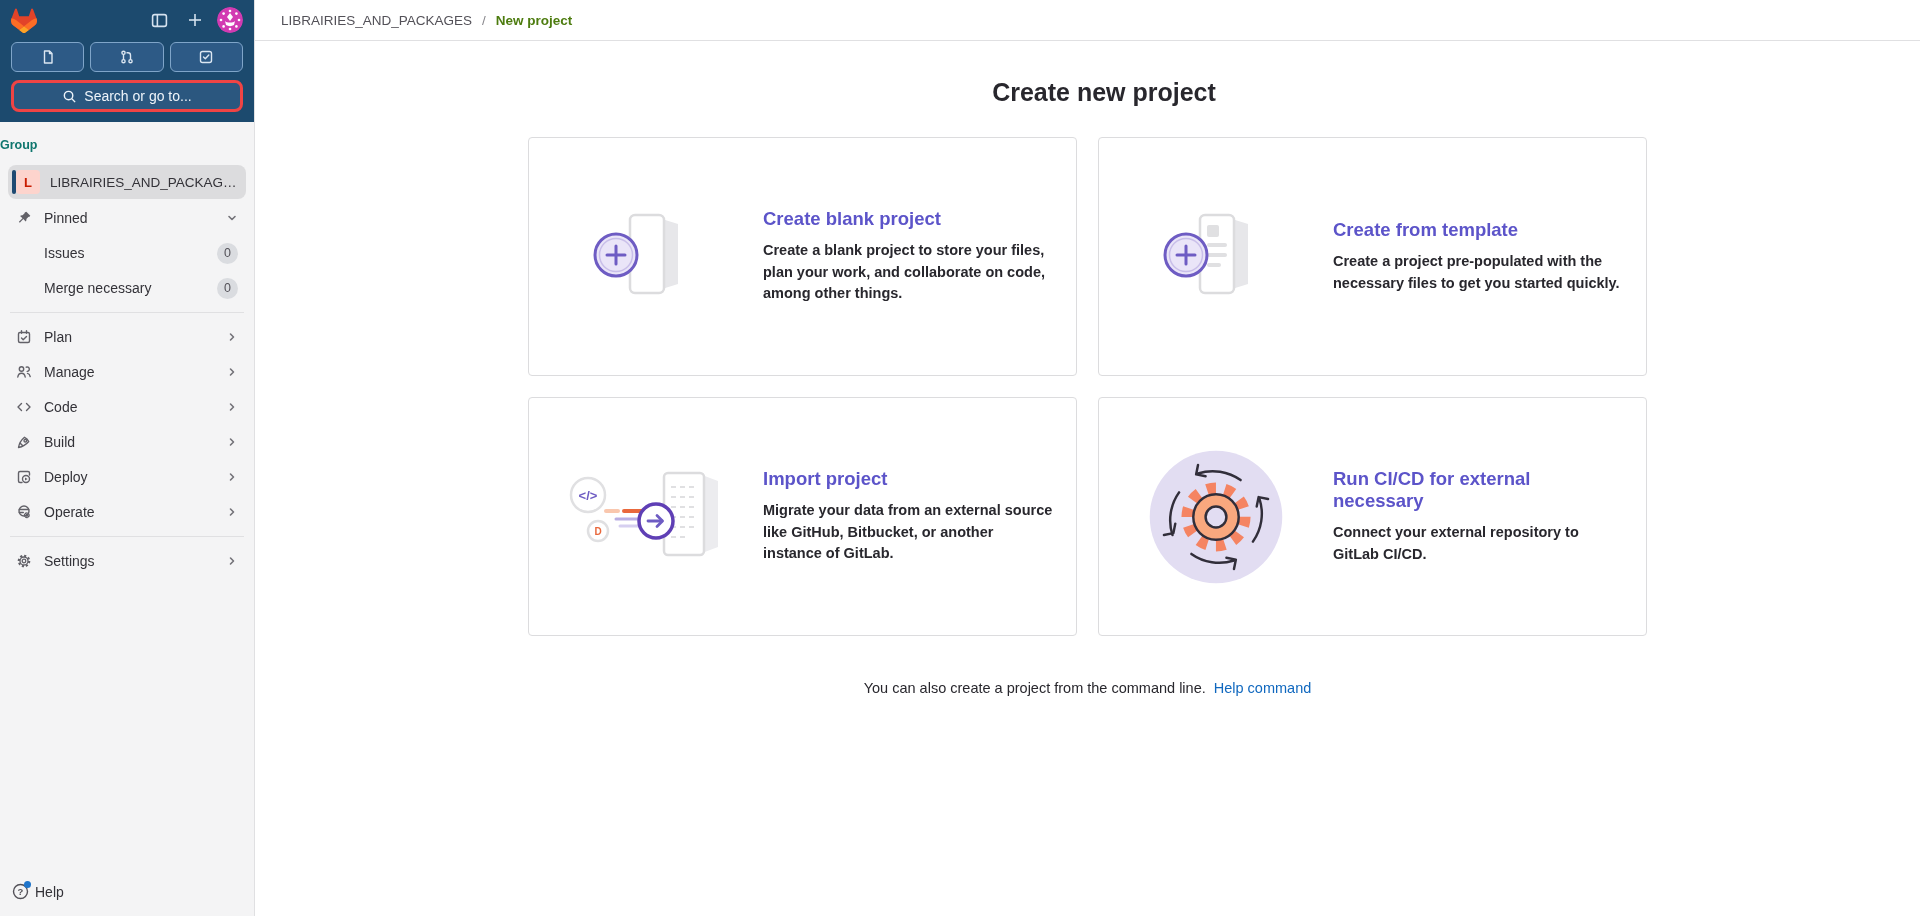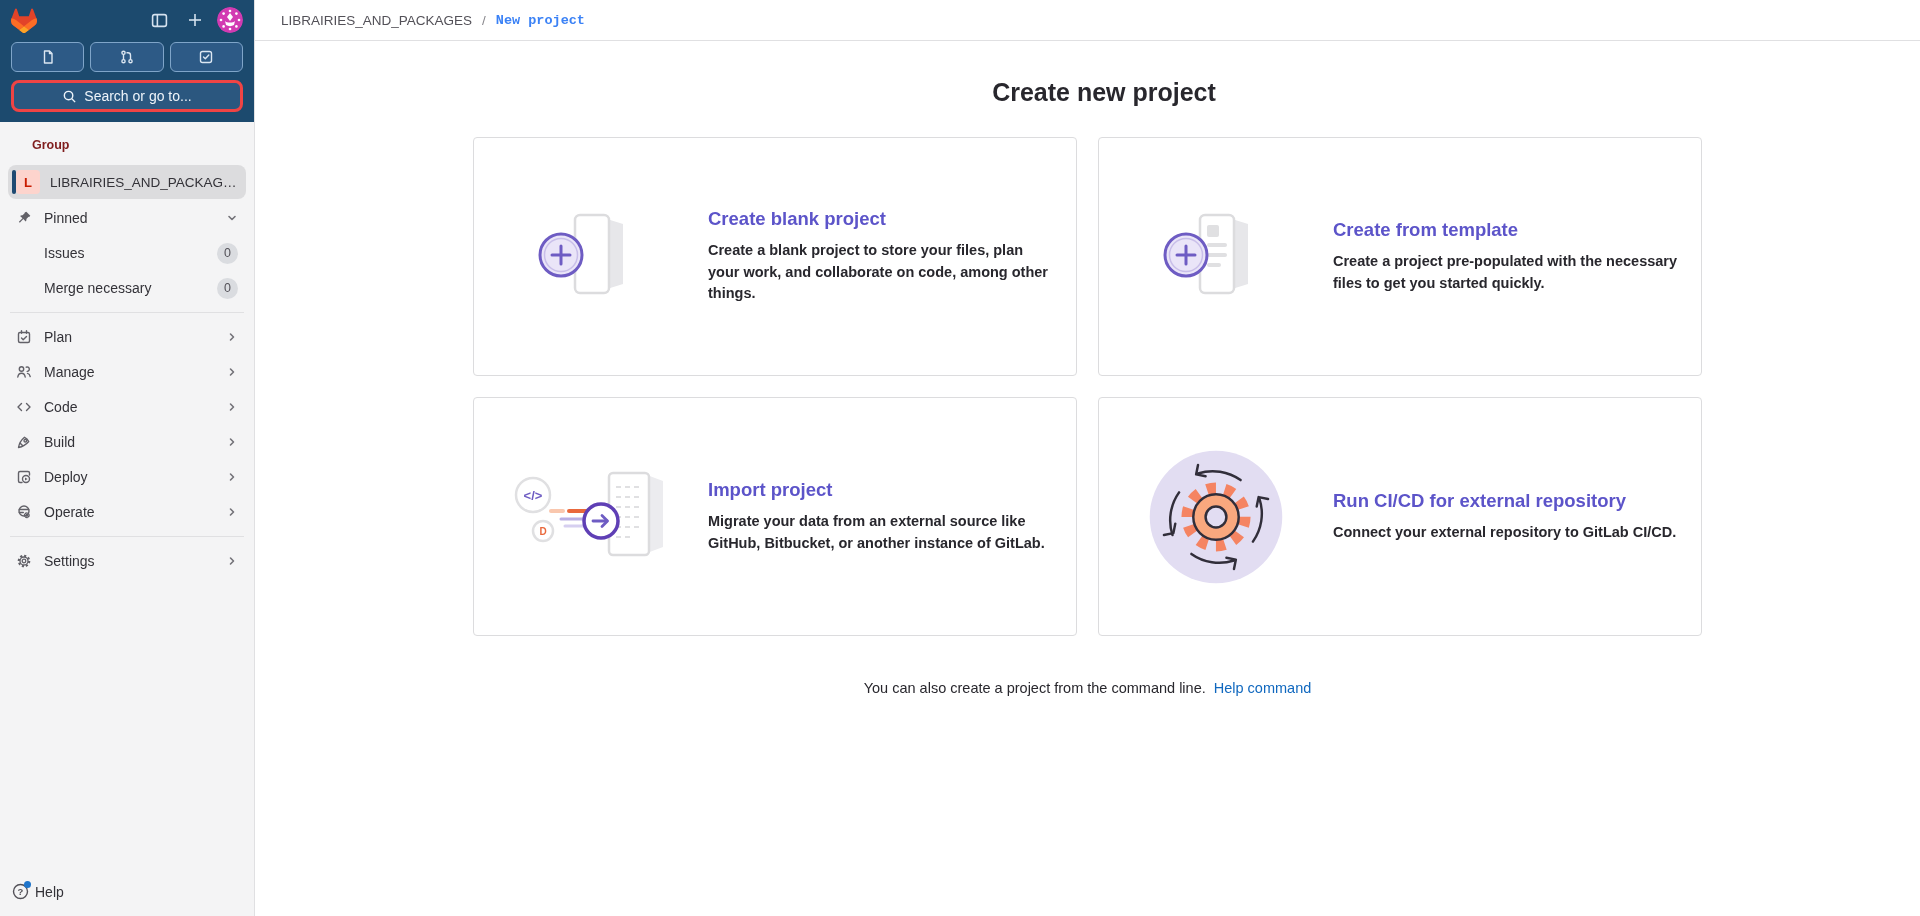--- a/index.html
+++ b/index.html
@@ -33,22 +33,22 @@
     color:#dce7f2; cursor:pointer;
   }
   .search-bar {
     margin-top:8px; height:32px; background:#2b577f; border:3px solid #ef4444;
     border-radius:8px; display:flex; align-items:center; justify-content:center;
     gap:7px; color:#eef4fa; font-size:14px; cursor:pointer;
   }
 
   .sidebar-body { padding:4px 0; }
   .group-label {
-    font-size:12.5px; font-weight:700; color:#7f1d1d;
-    padding:12px 32px 10px;
+    font-size:12.5px; font-weight:700; color:#0f766e;
+    padding:12px 0 10px;
   }
   .nav-row {
     position:relative; display:flex; align-items:center; height:32px;
     margin:3px 8px; padding:0 8px; border-radius:8px; font-size:14px;
     color:#333238; cursor:pointer;
   }
   .nav-row .row-icon {
     width:16px; height:16px; margin-right:12px; color:#626168;
     display:flex; align-items:center; justify-content:center; flex:none;
   }
@@ -81,28 +81,28 @@
   }
 
   
   .main { margin-left:255px; height:916px; }
   .main-topbar {
     height:41px; border-bottom:1px solid #e0e0e2; display:flex;
     align-items:center; padding:0 26px; font-size:13.5px;
   }
   .crumb-group { color:#535158; cursor:pointer; }
   .crumb-sep { color:#89888d; margin:0 10px; }
-  .crumb-current { color:#3b82f6; font-weight:600;font-family:Liberation Mono, monospace; }
+  .crumb-current { color:#4d7c0f; font-weight:600; }
 
   .page-title {
     text-align:center; font-size:25px; font-weight:700; color:#28272d;
     margin:36px 0 0; height:30px; line-height:30px;padding-left:33px;
   }
   .cards {
-    width:1229px; margin:30px auto 0; display:grid;
+    width:1119px; margin:30px auto 0; display:grid;
     grid-template-columns:1fr 1fr; column-gap:14px; row-gap:18px;gap:21px;
   }
   .card {
     height:239px; border:1px solid #dcdcde; border-radius:4px;
     display:flex; align-items:center; background:#fff; cursor:pointer;
   }
   .card-icon { width:234px; flex:none; display:flex; align-items:center; justify-content:center; }
   .card-text { flex:1; padding-right:20px; }
   .card-title {
     font-size:18.5px; font-weight:700; color:#5c54c9; margin:0 0 10px;
@@ -445,21 +445,21 @@
               <polyline points="94,130 96,120 86,118"></polyline>
             <path d="M29 94 A51 51 0 0 1 36 49"></path>
               <polyline points="20,94 30,92 32,82"></polyline>
           </g>
           <circle cx="75" cy="75" r="30" fill="none" stroke="#f58462" stroke-width="13" stroke-dasharray="9.5 9.3"></circle>
           <circle cx="75" cy="75" r="24" fill="#f9a87e" stroke="#312e3a" stroke-width="2.6"></circle>
           <circle cx="75" cy="75" r="11" fill="#e2ddf2" stroke="#312e3a" stroke-width="2.6"></circle>
         </svg>
       </span>
       <div class="card-text">
-        <h2 class="card-title">Run CI/CD for external repository</h2>
+        <h2 class="card-title">Run CI/CD for external necessary</h2>
         <p class="card-desc">Connect your external repository to GitLab CI/CD.</p>
       </div>
     </div>
   </div>
 
   <p class="page-footer">
     <span>You can also create a project from the command line.</span>
     <span class="cmd-link">Help command</span>
   </p>
 </main>

